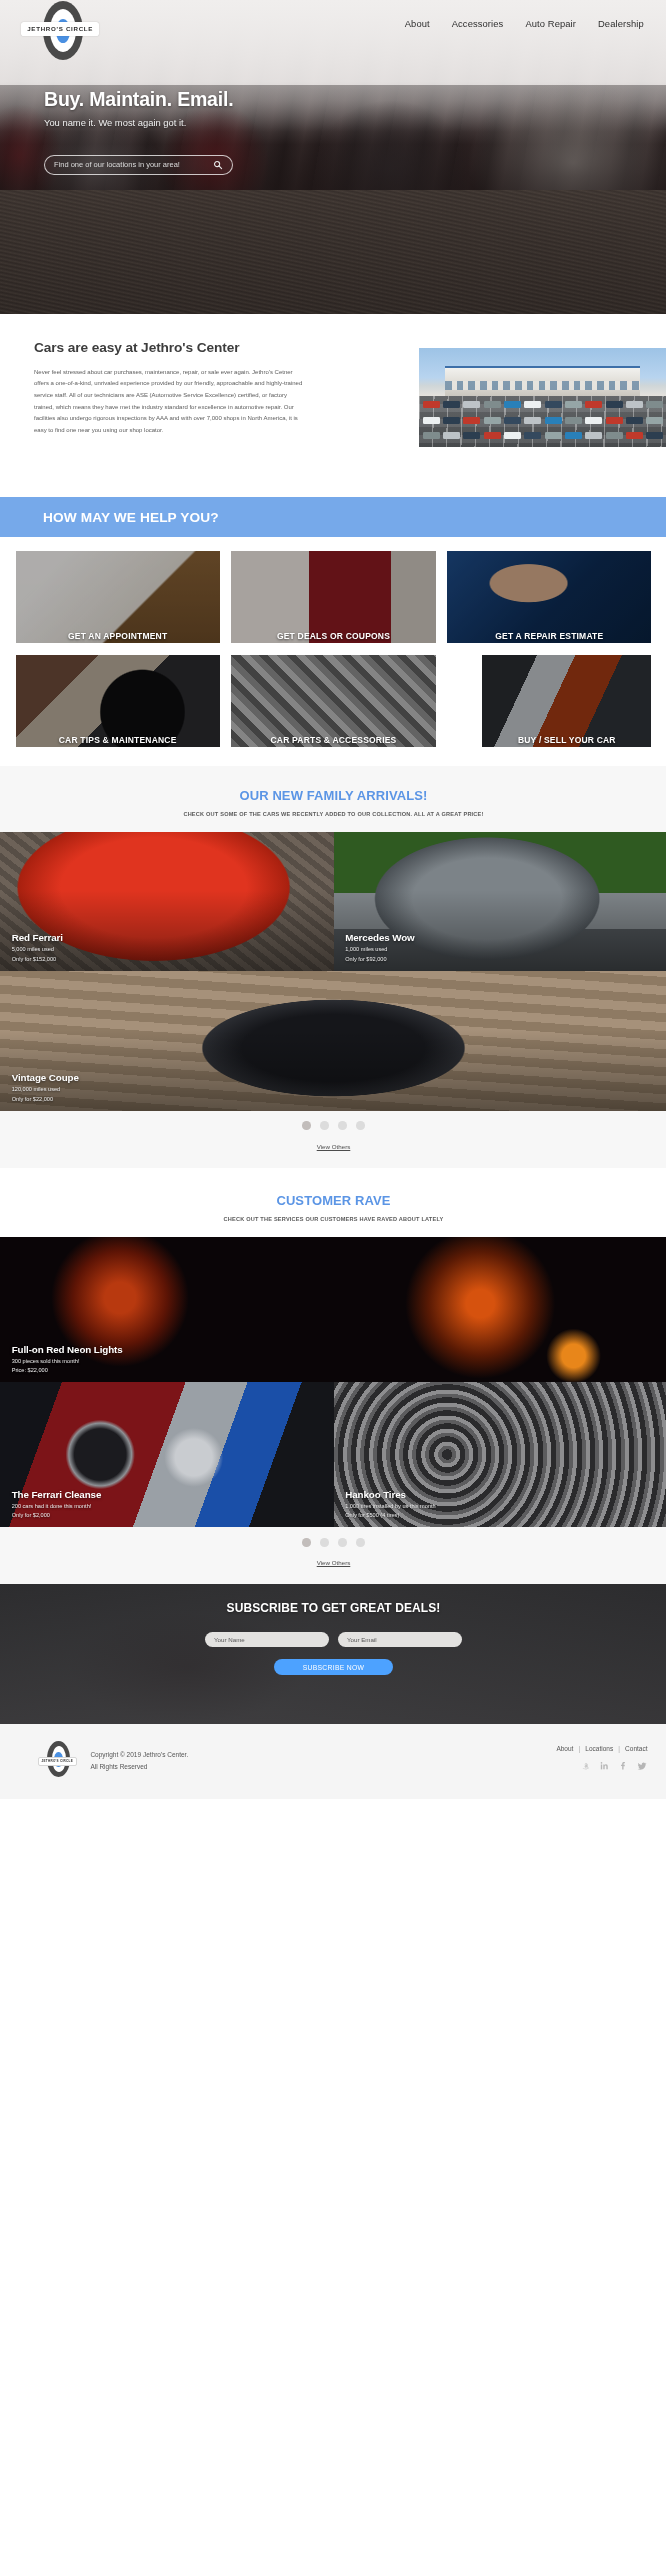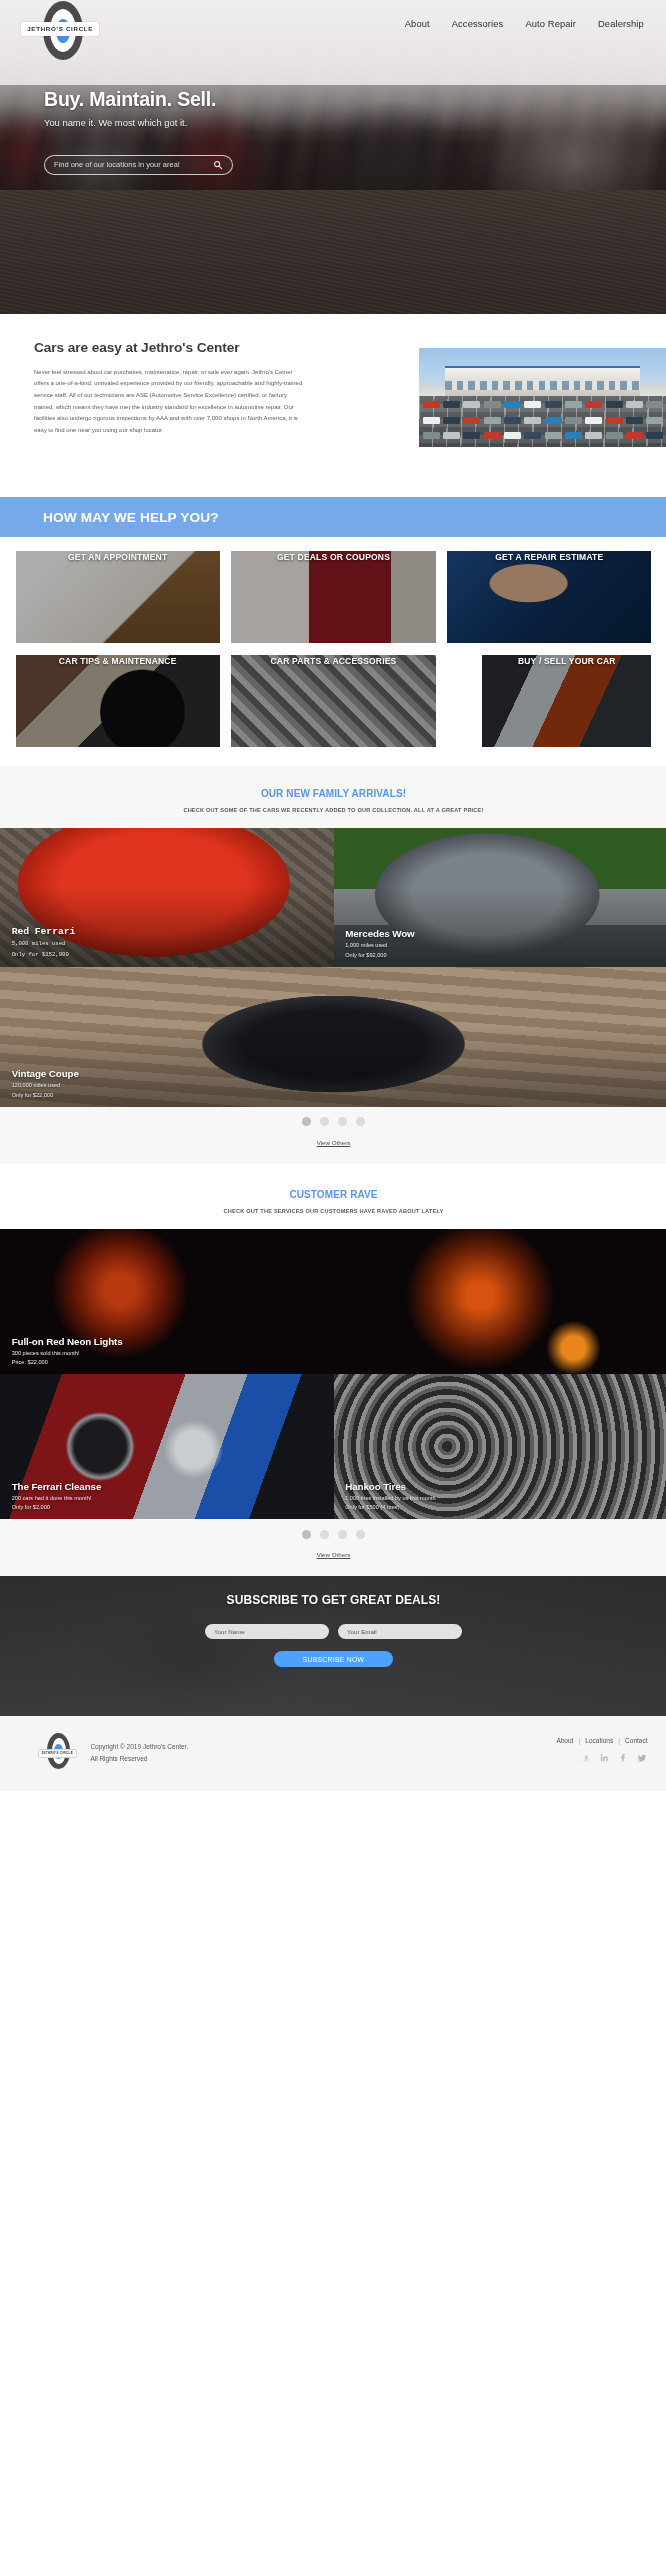--- a/index.html
+++ b/index.html
@@ -156,21 +156,21 @@
   
   .tiles {
     background: #fff;
     padding: 14.3px 15.6px 19.5px 15.6px;
     display: grid;
     grid-template-columns: repeat(3, 1fr);
     gap: 11.7px 11.7px;
   }
   .tile {
     position: relative; height: 92px; overflow: hidden;
-    display: flex; align-items: flex-start; justify-content: center;
+    display: flex; align-items: flex-end; justify-content: center;
     cursor: pointer;
   }
   .tile .shade { position: absolute; inset: 0; background: rgba(0,0,0,0.30); }
   .tile span {
     position: relative; z-index: 2;
     color: #fff; font-weight: bold; font-size: 8.5px;
     text-align: center; line-height: 1.55; letter-spacing: 0.2px;
     text-shadow: 0 0.7px 2.6px rgba(0,0,0,0.6);
     padding: 0 6.5px;
   }
@@ -199,21 +199,21 @@
       linear-gradient(135deg,#6d4b3a 0 28%, #b9ad9b 28% 52%, #2b2b2e 52% 100%);
   }
   .bg-sell {
     background:
       linear-gradient(115deg, #2a2d32 0 26%, #c2c6ca 26% 44%, #a33a14 44% 66%, #2f3338 66% 100%);
     margin-left: 35px;
   }
 
   
   .arrivals-head { background: #f7f7f7; padding: 22px 0 14.3px 0; text-align: center; }
-  .sect-title { color: #5b95e5; font-size: 10px; font-weight: bold; letter-spacing: 0.1px; }
+  .sect-title { color: #5b95e5; font-size: 13px; font-weight: bold; letter-spacing: 0.1px; }
   .sect-sub {
     color: #5a5a5a; font-size: 5.6px; font-weight: bold;
     letter-spacing: 0.2px; margin-top: 7.8px;
   }
   .arrivals-grid { display: grid; grid-template-columns: 1fr 1fr; }
   .car-card { position: relative; height: 139px; overflow: hidden; cursor: pointer; }
   .car-card.wide { grid-column: 1 / span 2; height: 140px; }
   .car-card .vshade {
     position: absolute; inset: 0;
     background: linear-gradient(180deg, rgba(0,0,0,0) 42%, rgba(0,0,0,0.45) 100%);
@@ -225,21 +225,20 @@
   }
   .car-line {
     color: #eee; font-size: 5.6px; margin-top: 3.3px;
     text-shadow: 0 0.7px 2px rgba(0,0,0,.6);
   }
   .bg-ferrari {
     background:
       radial-gradient(ellipse 169px 91px at 46% 40%, #e0341f 0 55%, #a8200f 80%, rgba(0,0,0,0) 81%),
       repeating-linear-gradient(38deg, #6d6258 0 5.9px, #574e46 5.9px 11.7px),
       #5d544c;
-    font-family: Liberation Mono, monospace;
   }
   .bg-merc {
     background:
       radial-gradient(ellipse 143px 78px at 46% 48%, #7c8388 0 52%, #4b5156 78%, rgba(0,0,0,0) 79%),
       linear-gradient(180deg, #2f5a21 0 44%, #7e8488 44% 70%, #4c5155 70% 100%),
       #5a6064;
   }
   .bg-coupe {
     background:
       radial-gradient(ellipse 163px 60px at 50% 55%, #15161a 0 56%, #2b2d32 80%, rgba(0,0,0,0) 81%),
@@ -362,22 +361,22 @@
       </div>
       <div class="nav-links">
         <a href="#">About</a>
         <a href="#">Accessories</a>
         <a href="#">Auto Repair</a>
         <a href="#">Dealership</a>
       </div>
     </nav>
 
     <div class="hero-body">
-      <div class="hero-title">Buy. Maintain. Sell.</div>
-      <div class="hero-sub">You name it. We most which got it.</div>
+      <div class="hero-title">Buy. Maintain. Email.</div>
+      <div class="hero-sub">You name it. We most again got it.</div>
       <div class="search-box">
         <input type="text" placeholder="Find one of our locations in your area!" style="">
         <svg class="search-icon" viewBox="0 0 24 24">
           <circle cx="10" cy="10" r="6.3" fill="none" stroke="currentColor" stroke-width="2.6"></circle>
           <line x1="14.6" y1="14.6" x2="21" y2="21" stroke="currentColor" stroke-width="2.8" stroke-linecap="round"></line>
         </svg>
       </div>
     </div>
   </section>
 

